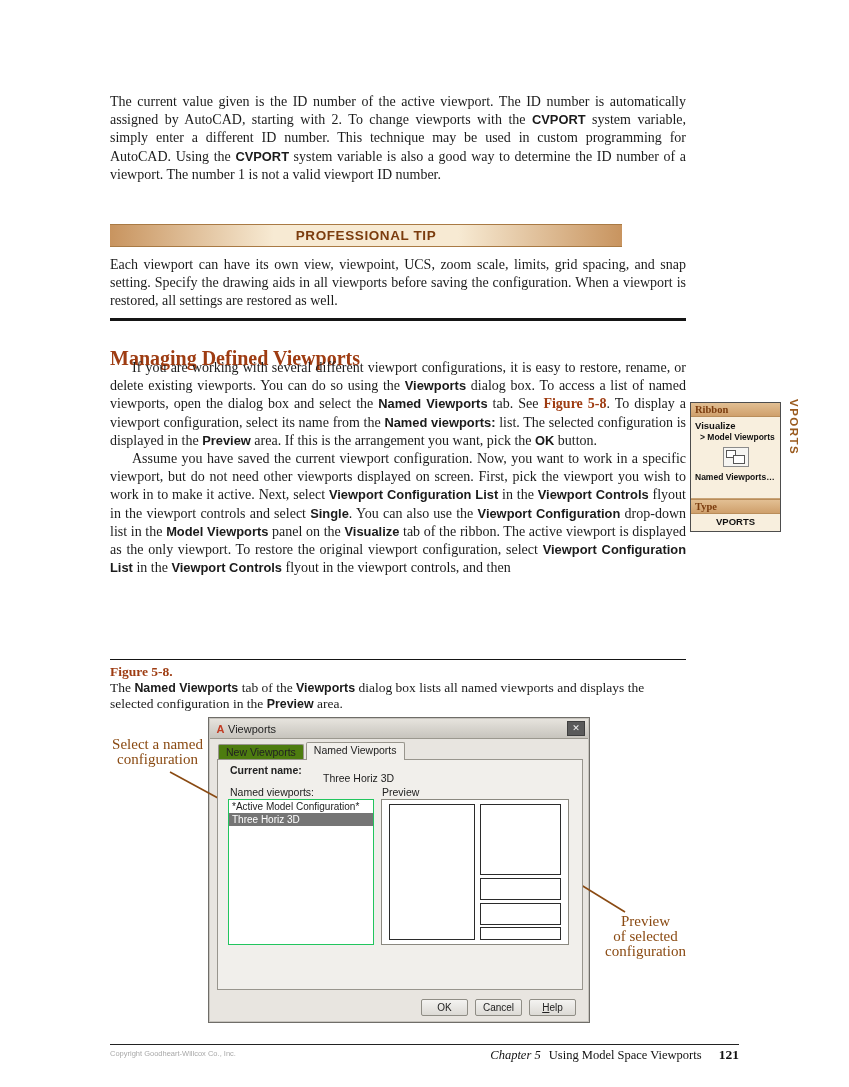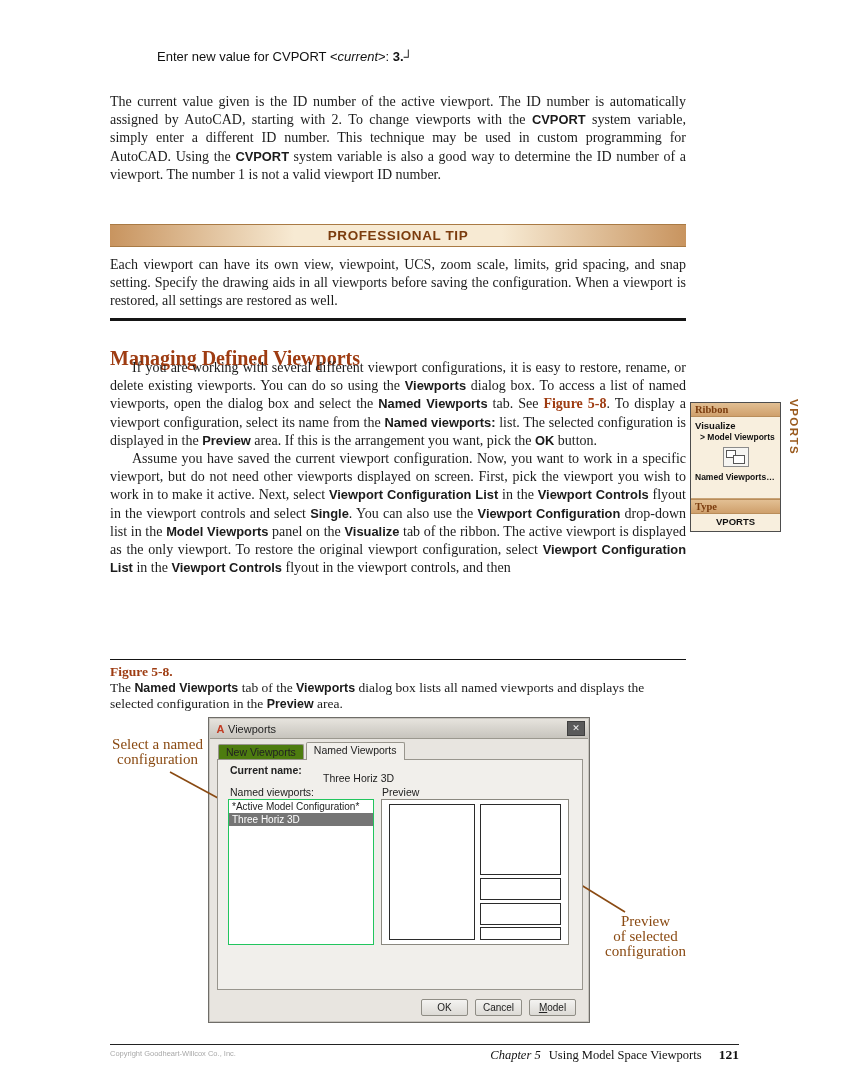--- a/index.html
+++ b/index.html
@@ -12,21 +12,21 @@
   .i { font-style:italic; }
   .sf { font-family:"Liberation Sans", sans-serif; font-size:0.92em; }
 
   
   .cmd { position:absolute; left:157px; top:48px; font-family:"Liberation Sans", sans-serif; font-size:13px; line-height:17px; color:#111; }
 
   
   .para { font-size:14px; line-height:18.2px; text-align:justify; }
   .p1 { position:absolute; left:110px; top:93px; width:576px; }
   .tip-banner {
-    position:absolute; left:110px; top:224px; width:576px; height:23px;
+    position:absolute; left:110px; top:224px; width:512px; height:23px;
     background:linear-gradient(90deg,#c8945f 0%,#f7ead3 32%,#f7ead3 68%,#c8945f 100%);
     border-top:1px solid #a97a44; border-bottom:1px solid #a97a44;
     display:flex; align-items:center; justify-content:center;
   }
   .tip-title { font-family:"Liberation Sans", sans-serif; font-weight:700; font-size:13.5px; letter-spacing:0.6px; color:#7b3c0e; }
   .tip-body { position:absolute; left:110px; top:256px; width:576px; }
   .thick-rule { position:absolute; left:110px; top:318px; width:576px; height:2.5px; background:#151515; }
   .section-heading { position:absolute; left:110px; top:347px; font-size:20px; font-weight:700; color:#9e3c12; }
   .text-col { position:absolute; left:110px; top:359px; width:576px; }
   .indent { text-indent:22px; }
@@ -139,21 +139,20 @@
   .f-chap { font-style:italic; }
   .f-title { margin-left:5px; }
   .f-page { margin-left:14px; font-weight:700; font-size:13.5px; }
 </style>
 </head>
 <body>
 
 <div class="page">
 
   <div class="cmd">
-    <div class="cmd-line"><span>Enter new value for CVPORT &lt;</span><span class="i">current</span><span>&gt;: </span><span class="b">3.</span><span>┘</span></div>
   </div>
 
   <p class="para p1"><span>The current value given is the ID number of the active viewport. The ID number is automatically assigned by AutoCAD, starting with 2. To change viewports with the </span><span class="b sf">CVPORT</span><span> system variable, simply enter a different ID number. This technique may be used in custom programming for AutoCAD. Using the </span><span class="b sf">CVPORT</span><span> system variable is also a good way to determine the ID number of a viewport. The number 1 is not a valid viewport ID number.</span></p>
 
   <div class="tip-banner">
     <span class="tip-title">PROFESSIONAL TIP</span>
   </div>
 
   <p class="para tip-body"><span>Each viewport can have its own view, viewpoint, UCS, zoom scale, limits, grid spacing, and snap setting. Specify the drawing aids in all viewports before saving the configuration. When a viewport is restored, all settings are restored as well.</span></p>
 
@@ -210,21 +209,21 @@
       <div class="preview-box">
         <div class="vp vp-left"></div>
         <div class="vp vp-r1"></div>
         <div class="vp vp-r2"></div>
         <div class="vp vp-r3"></div>
         <div class="vp vp-r4"></div>
       </div>
     </div>
     <button class="btn btn-ok">OK</button>
     <button class="btn btn-cancel">Cancel</button>
-    <button class="btn btn-help accel">Model</button>
+    <button class="btn btn-help accel">Help</button>
   </div>
 
   <div class="ann ann-select">Select a named
 configuration</div>
   <div class="ann ann-preview">Preview
 of selected
 configuration</div>
 
   <svg class="overlay" width="849" height="1087" viewBox="0 0 849 1087">
     <defs>

